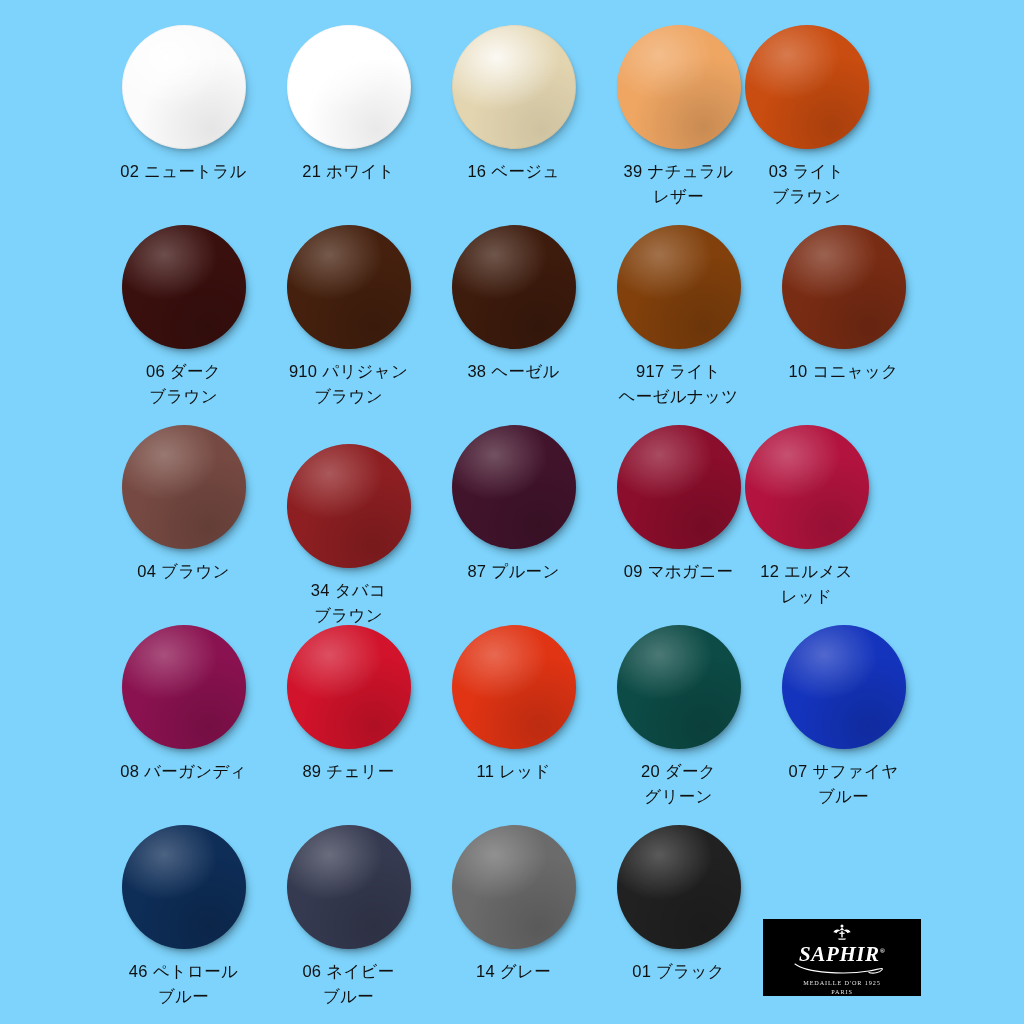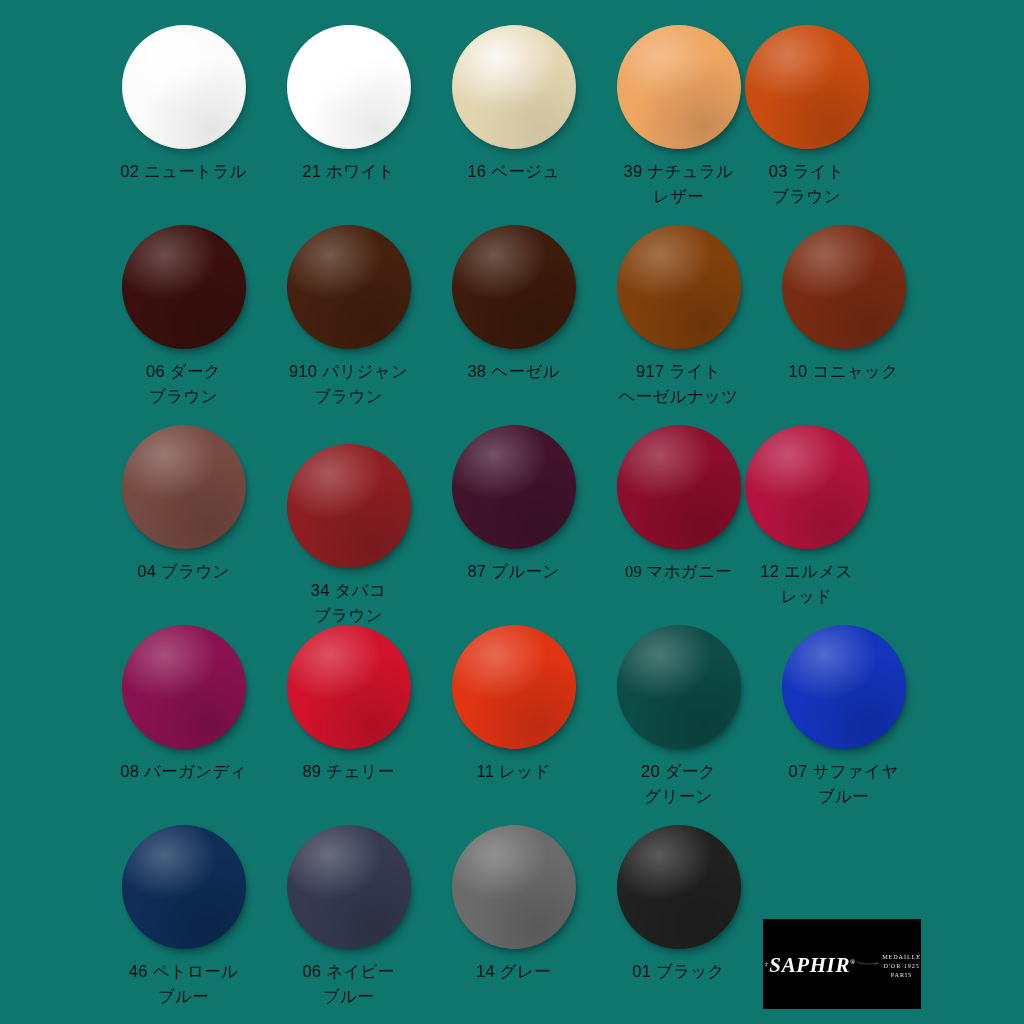--- a/index.html
+++ b/index.html
@@ -13,21 +13,21 @@
     height: 1024px;
     font-family: "Liberation Sans", "DejaVu Sans", sans-serif;
     -webkit-font-smoothing: antialiased;
     overflow: hidden;
   }
 
   #chart {
     position: relative;
     width: 1024px;
     height: 1024px;
-    background: #0f766e;
+    background: #7dd3fc;
   }
 
   .swatch-grid {
     position: absolute;
     left: 0;
     top: 0;
     width: 1024px;
     height: 1024px;
   }
 
@@ -91,25 +91,26 @@
     font-weight: 500;
     white-space: pre-line;
   }
 
   
   .logo-plate {
     position: absolute;
     left: 763px;
     top: 919px;
     width: 158px;
-    height: 90px;
+    height: 77px;
     background: #000000;
     display: flex;
+    flex-direction: column;
     align-items: center;
-    justify-content: space-between;
+    justify-content: flex-end;
   }
   .logo-crest {
     display: block;
     margin-bottom: 1px;
   }
   .logo-wordmark {
     position: relative;
     font-family: "Liberation Serif", "DejaVu Serif", serif;
     font-size: 21px;
     line-height: 21px;
@@ -195,21 +196,21 @@
       </div>
       <div class="swatch-cell" style="left: 266px; top: 444px;">
         <div class="swatch-dot" style="background: rgb(141, 31, 34);"></div>
         <div class="swatch-label">34 タバコ
 ブラウン</div>
       </div>
       <div class="swatch-cell" style="left: 431px; top: 425px;">
         <div class="swatch-dot" style="background: rgb(66, 20, 44);"></div>
         <div class="swatch-label">87 プルーン</div>
       </div>
-      <div class="swatch-cell" style="left: 596px; top: 425px; font-family: Liberation Serif, serif;">
+      <div class="swatch-cell" style="left: 596px; top: 425px;">
         <div class="swatch-dot" style="background: rgb(139, 14, 44);"></div>
         <div class="swatch-label">09 マホガニー</div>
       </div>
       <div class="swatch-cell" style="left: 724px; top: 425px;">
         <div class="swatch-dot" style="background: rgb(179, 20, 63);"></div>
         <div class="swatch-label">12 エルメス
 レッド</div>
       </div>
       <div class="swatch-cell" style="left: 101px; top: 625px; text-align: center;">
         <div class="swatch-dot" style="background: rgb(138, 18, 80);"></div>

